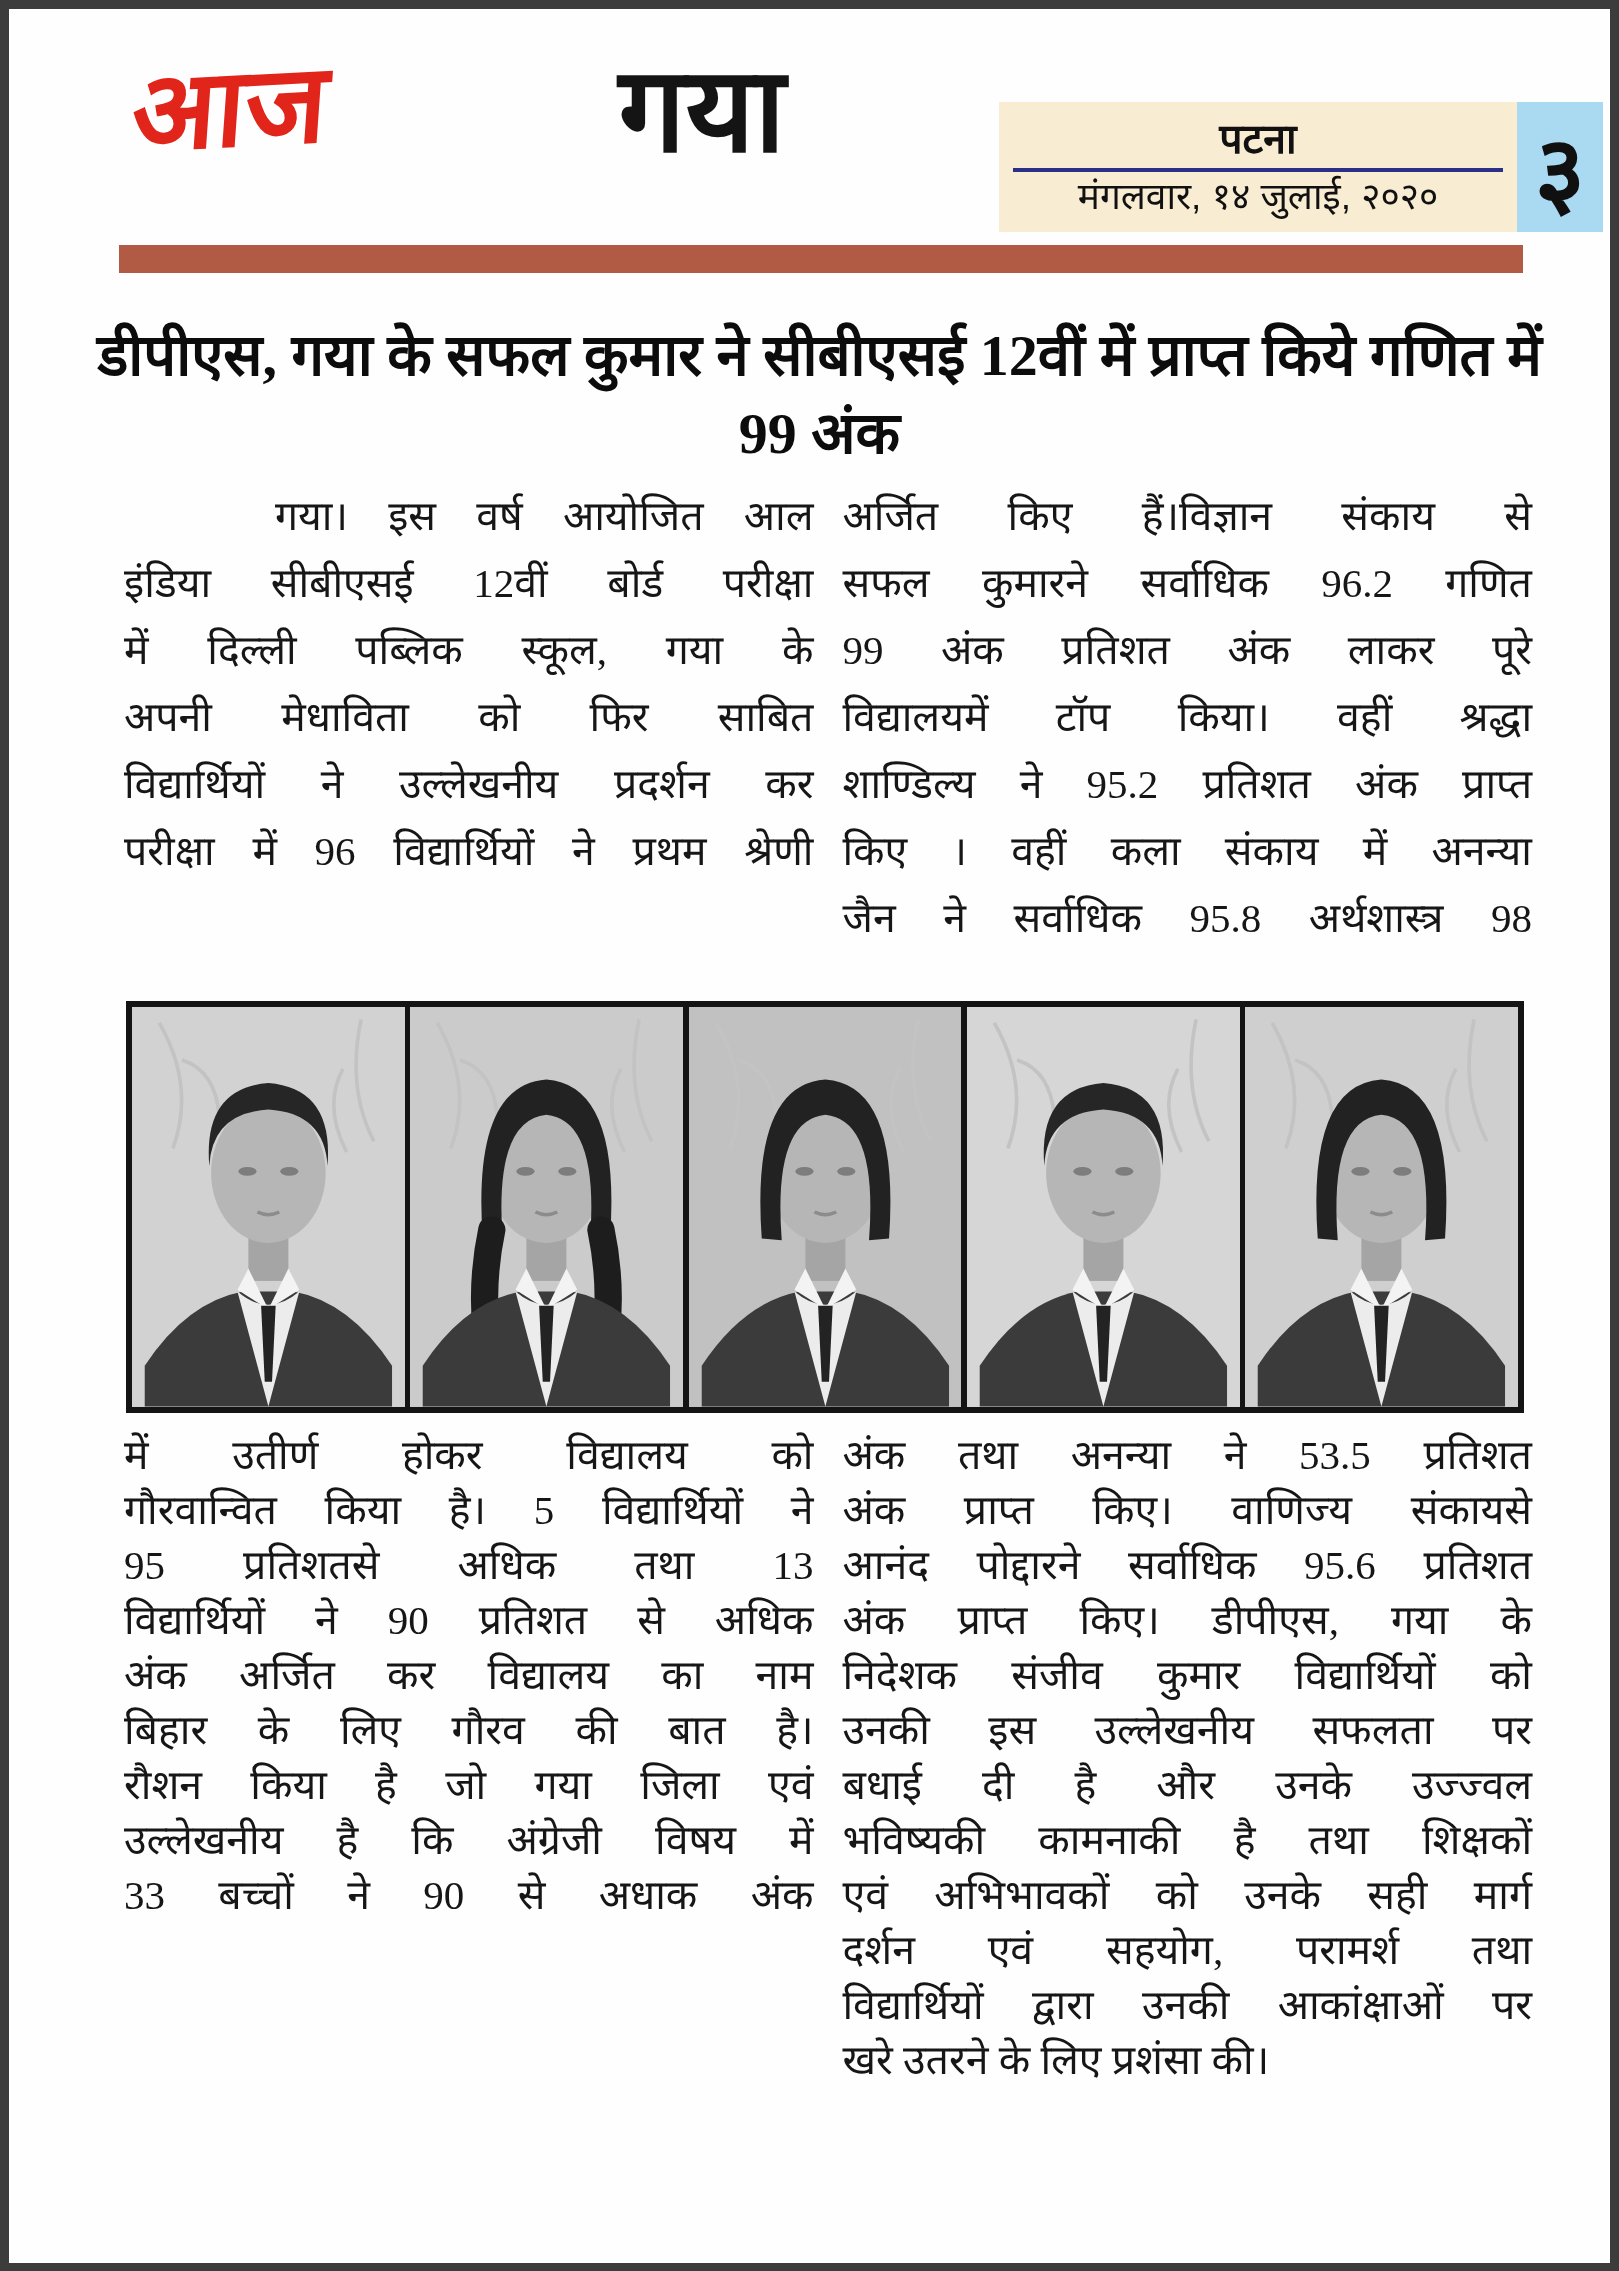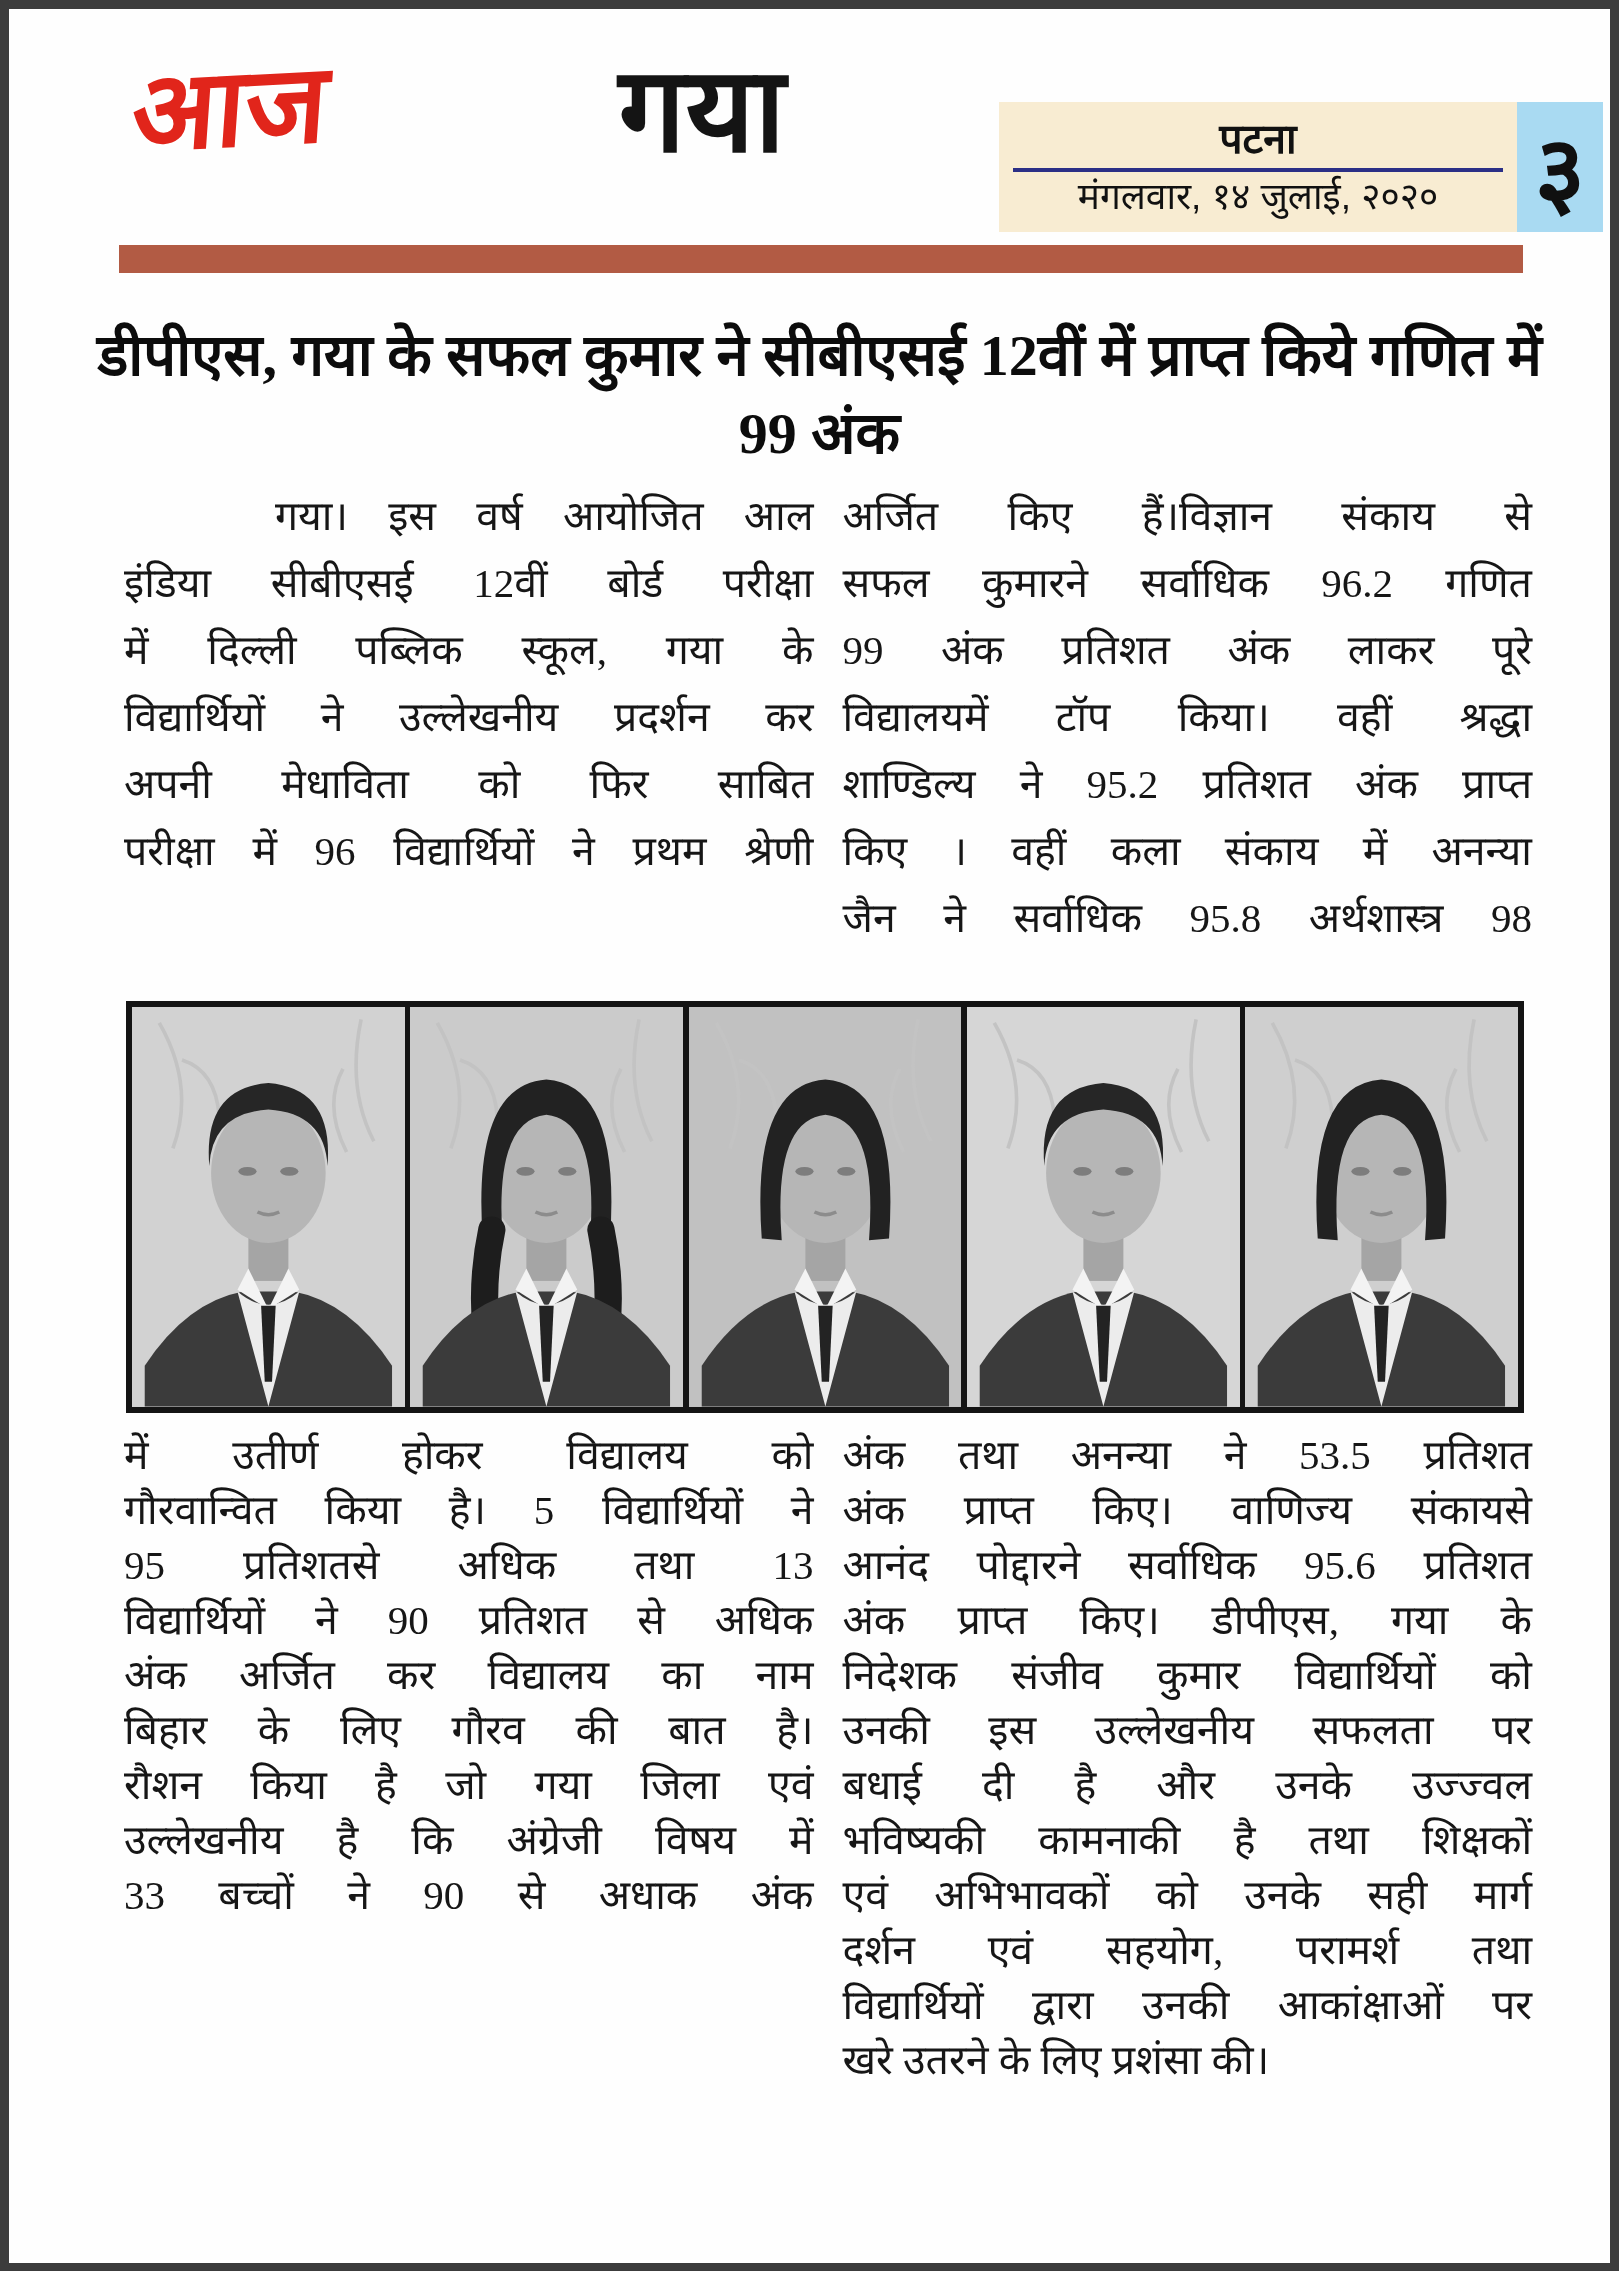--- a/index.html
+++ b/index.html
@@ -107,22 +107,22 @@
 
   <div class="masthead-rule"></div>
 
   <div class="headline">डीपीएस, गया के सफल कुमार ने सीबीएसई 12वीं में प्राप्त किये गणित में 99 अंक</div>
 
   <div class="cols cols-top">
     <div class="col col-top-left">
         <div class="line">गया। इस वर्ष आयोजित आल</div>
         <div class="line">इंडिया सीबीएसई 12वीं बोर्ड परीक्षा</div>
         <div class="line">में दिल्ली पब्लिक स्कूल, गया के</div>
+        <div class="line">अपनी मेधाविता को फिर साबित</div>
         <div class="line">विद्यार्थियों ने उल्लेखनीय प्रदर्शन कर</div>
-        <div class="line">अपनी मेधाविता को फिर साबित</div>
         <div class="line">परीक्षा में 96 विद्यार्थियों ने प्रथम श्रेणी</div>
       </div>
     <div class="col col-top-right">
         <div class="line">अर्जित किए हैं।विज्ञान संकाय से</div>
         <div class="line">सफल कुमारने सर्वाधिक 96.2 गणित</div>
         <div class="line">99 अंक प्रतिशत अंक लाकर पूरे</div>
         <div class="line">विद्यालयमें टॉप किया। वहीं श्रद्धा</div>
         <div class="line">शाण्डिल्य ने 95.2 प्रतिशत अंक प्राप्त</div>
         <div class="line">किए । वहीं कला संकाय में अनन्या</div>
         <div class="line">जैन ने सर्वाधिक 95.8 अर्थशास्त्र 98</div>

